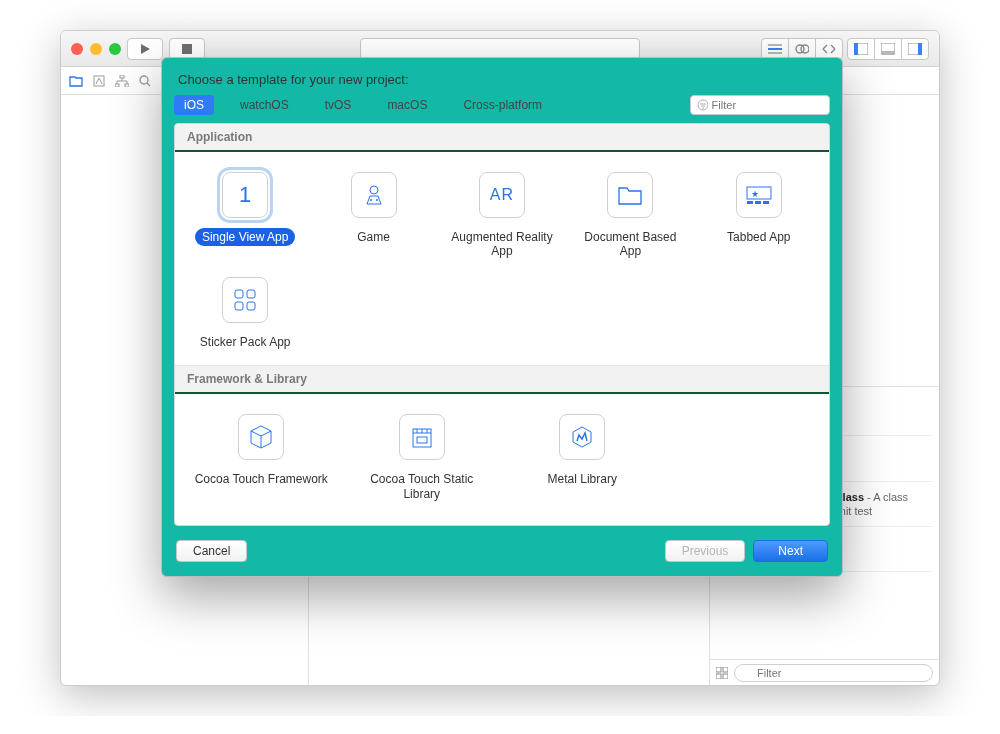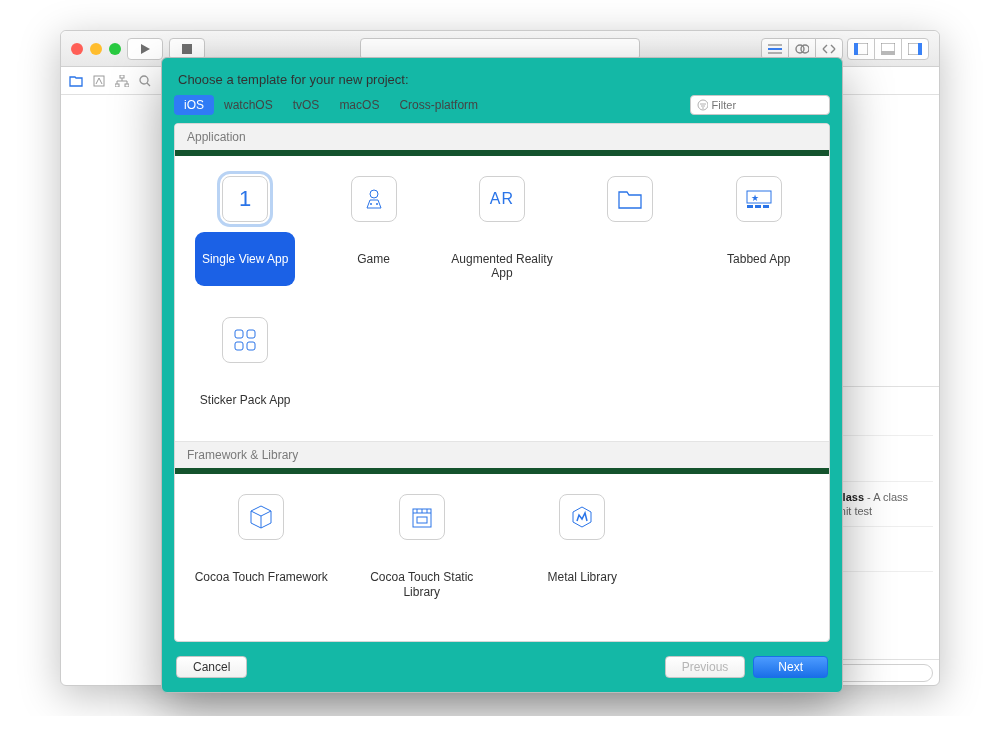--- a/index.html
+++ b/index.html
@@ -98,59 +98,59 @@
     border:1px solid #bcbcbc;
     border-radius:6px;
     box-shadow:0 20px 50px rgba(0,0,0,0.35);
     z-index:10;
     padding-bottom:14px;
   }
   .sheet-header { padding:14px 16px 8px; font-size:13px; color:#333; }
   .platform-row {
     display:flex; align-items:center; padding:0 12px 8px; gap:4px;
   }
-  .platform-tabs { display:flex; gap:0; }
+  .platform-tabs { display:flex; gap:16px; }
   .plat-tab {
     padding:3px 10px; font-size:12px; color:#444; border-radius:4px; cursor:default;
   }
   .plat-tab.active { background:#2f7bf5; color:#fff; }
   .sheet-filter {
     margin-left:auto; width:140px; height:20px;
     border:1px solid #c8c8c8; border-radius:4px; background:#fff;
     display:flex; align-items:center; padding:0 6px; gap:4px;
   }
   .sheet-filter input { border:0; outline:0; font-size:11px; width:100%; color:#888; background:transparent;}
   .sheet-body {
     margin:0 12px; border:1px solid #d6d6d6; border-radius:4px;
     background:#fff; overflow:hidden;
   }
   .section-title {
-    background:#f2f2f2; color:#7a7a7a; font-weight:400;
-    font-size:12px; padding:6px 12px; border-bottom:6px solid #14532d;
+    background:#f2f2f2; color:#7a7a7a; font-weight:700;
+    font-size:12px; padding:6px 12px; border-bottom:2px solid #14532d;
   }
   .template-grid {
     display:grid; grid-template-columns:repeat(5,1fr);
     padding:16px 8px 10px; gap:8px 4px;
   }
   .template-grid.three { grid-template-columns:repeat(4,1fr); }
   .tpl {
     display:flex; flex-direction:column; align-items:center;
     text-align:center; font-size:12px; color:#333; padding:4px;
     border-radius:5px;
   }
   .tpl .iconbox {
     width:46px; height:46px; border:1px solid #d0d0d0; border-radius:8px;
     background:#fff; display:flex; align-items:center; justify-content:center;
     margin-bottom:10px;
   }
   .tpl.selected .iconbox {
     outline:3px solid #b9d3f4; outline-offset:2px;
   }
   .tpl .label {
-    display:inline-block; padding:20px 7px; border-radius:9px; line-height:1.2;
+    display:inline-block; padding:2px 7px; border-radius:9px; line-height:1.2;
   }
   .tpl.selected .label { background:#1b61e6; color:#fff; }
 
   .sheet-footer {
     display:flex; align-items:center; padding:14px 14px 0;
   }
   .btn {
     height:22px; padding:0 16px; border:1px solid #c6c6c6; border-radius:4px;
     background:linear-gradient(#fff,#f1f1f1); font-size:12px; display:inline-flex;
     align-items:center; justify-content:center; color:#333;
@@ -370,20 +370,21 @@
             </div>
           <span class="label">Augmented Reality App</span>
         </div>
 
         <div class="tpl">
           <div class="iconbox">
               <svg width="26" height="22">
                 <path d="M2 4h8l2 3h12v13H2z" fill="none" stroke="#2a74e8" stroke-width="1.3"></path>
               </svg>
             </div>
+          <span class="label">Document Based App</span>
         </div>
 
 
 
         <div class="tpl">
           <div class="iconbox">
               <svg width="28" height="20">
                 <rect x="2" y="2" width="24" height="12" fill="none" stroke="#2a74e8"></rect>
                 <text x="6" y="12" font-size="9" fill="#2a74e8">★</text>
                 <rect x="2" y="16" width="6" height="3" fill="#2a74e8"></rect>

